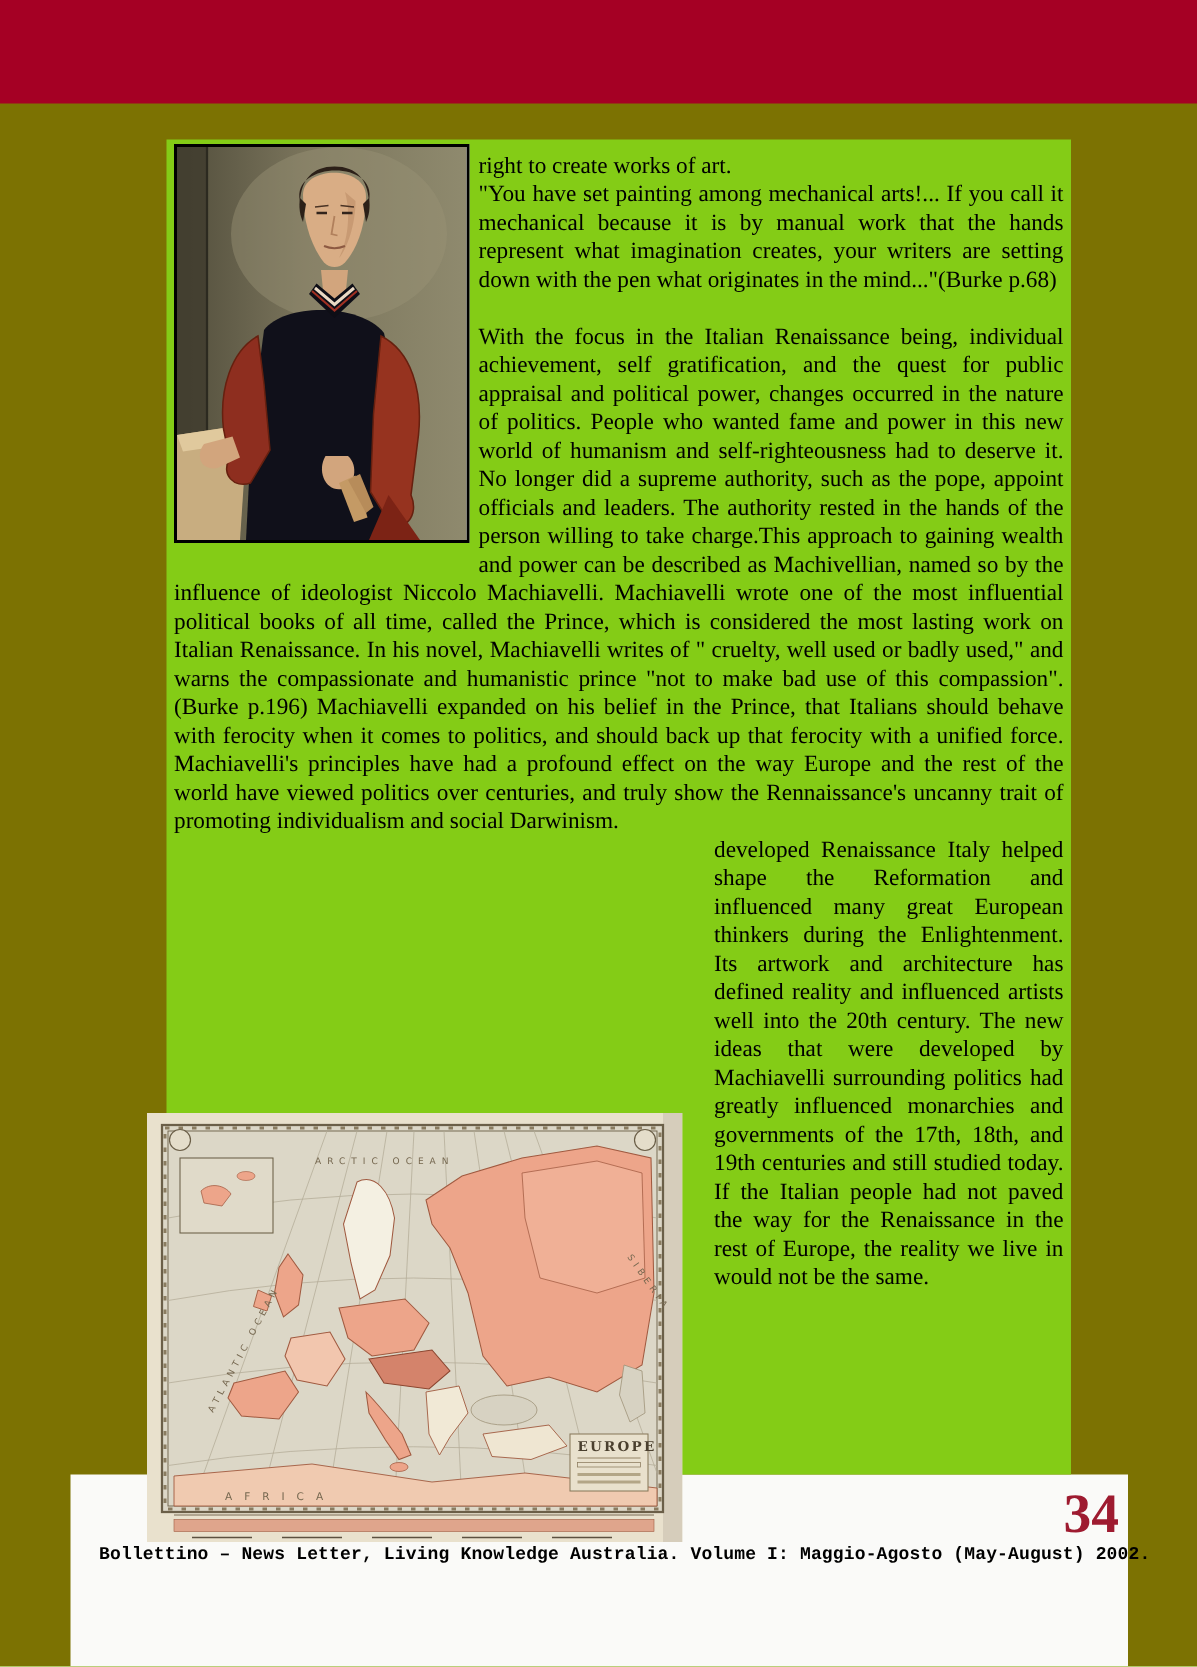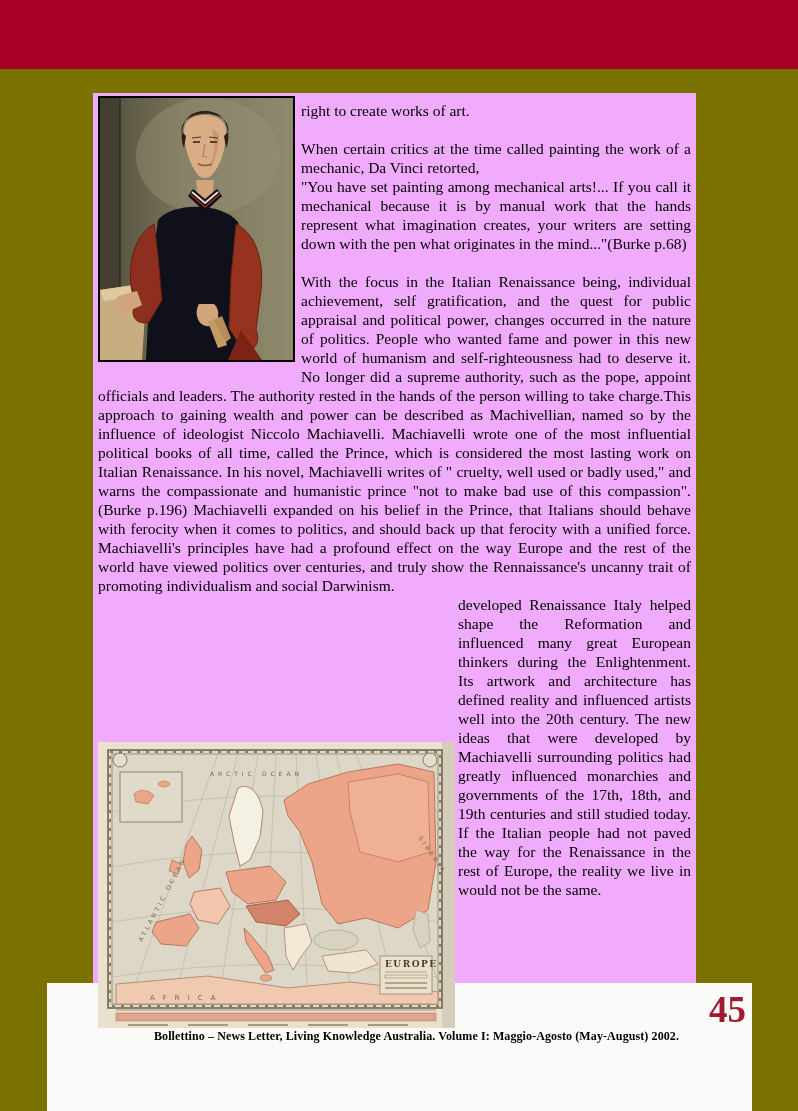--- a/index.html
+++ b/index.html
@@ -12,30 +12,30 @@
     position:absolute; left:0; top:0; width:798px; height:69px;
     background:#A50024; z-index:1;
   }
   .bottom-sheet {
     position:absolute; left:47px; top:983px; width:705px; height:128px;
     background:#FAFAF8; z-index:2;
   }
   .footer-citation {
     position:absolute; left:0; top:46px; width:739px;
     text-align:center; font-size:12px; font-weight:bold; color:#000;
-    letter-spacing:0.1px; z-index:7;
+    letter-spacing:0.1px; z-index:7;font-family:Liberation Mono, monospace;
   }
   .page-number {
     position:absolute; right:6px; top:8px;
     font-size:37px; font-weight:bold; color:#9E1B30; line-height:1;
     z-index:7;
   }
   .paper {
-    position:absolute; left:93px; top:93px; width:603px; height:890px;
-    background:#f0abfc; z-index:3; overflow:visible;
+    position:absolute; left:111px; top:93px; width:603px; height:890px;
+    background:#84cc16; z-index:3; overflow:visible;
     padding:3px 5px 0 5px; box-sizing:border-box;
   }
   .paper p {
     margin:0; font-size:15.5px; line-height:19px; color:#000;
     text-align:justify;
   }
   .paper p.gap { margin-top:19px; }
   .paper p.first { margin-top:5px; }
   .paper p.force-last { text-align-last:justify; }
   .portrait-frame {
@@ -53,21 +53,21 @@
 </style>
 </head>
 <body>
 
 <div class="screen">
 
   <div class="banner"></div>
 
   <div class="bottom-sheet">
     <div class="footer-citation">Bollettino – News Letter, Living Knowledge Australia. Volume I: Maggio-Agosto (May-August) 2002.</div>
-    <div class="page-number">45</div>
+    <div class="page-number">34</div>
   </div>
 
   <div class="paper">
 
     <div class="portrait-frame" role="img">
       <svg width="193" height="262" viewBox="0 0 193 262">
         <defs>
           <linearGradient id="pbg" x1="0" y1="0" x2="1" y2="0">
             <stop offset="0" stop-color="#524e3c"></stop>
             <stop offset="0.45" stop-color="#7b755c"></stop>
@@ -109,21 +109,20 @@
 
         <path d="M18,198 C12,206 16,216 27,214 L42,207 L37,193 Z" fill="#d2a57d"></path>
         <path d="M99,206 C93,216 99,230 110,228 C119,226 121,212 114,206 Z" fill="#d2a57d"></path>
         <path d="M108,224 L118,250 L127,247 L119,219 Z" fill="#c49a65"></path>
         <path d="M114,222 L126,244 L131,240 L122,218 Z" fill="#b78c5a"></path>
       </svg>
     </div>
 
     <p class="first">right to create works of art.</p>
 
-    <p class="gap">When certain critics at the time called painting the work of a mechanic, Da Vinci retorted,</p>
 
     <p>"You have set painting among mechanical arts!... If you call it mechanical because it is by manual work that the hands represent what imagination creates, your writers are setting down with the pen what originates in the mind..."(Burke p.68)</p>
 
 
     <p class="gap">With the focus in the Italian Renaissance being, individual achievement, self gratification, and the quest for public appraisal and political power, changes occurred in the nature of politics. People who wanted fame and power in this new world of humanism and self-righteousness had to deserve it. No longer did a supreme authority, such as the pope, appoint officials and leaders. The authority rested in the hands of the person willing to take charge.This approach to gaining wealth and power can be described as Machivellian, named so by the influence of ideologist Niccolo Machiavelli. Machiavelli wrote one of the most influential political books of all time, called the Prince, which is considered the most lasting work on Italian Renaissance. In his novel, Machiavelli writes of " cruelty, well used or badly used," and warns the compassionate and humanistic prince "not to make bad use of this compassion".(Burke p.196) Machiavelli expanded on his belief in the Prince, that Italians should behave with ferocity when it comes to politics, and should back up that ferocity with a unified force. Machiavelli's principles have had a profound effect on the way Europe and the rest of the world have viewed politics over centuries, and truly show the Rennaissance's uncanny trait of promoting individualism and social Darwinism.</p>
 
 
     <p><span class="map-spacer"></span><span>developed Renaissance Italy helped shape the Reformation and influenced many great European thinkers during the Enlightenment. Its artwork and architecture has defined reality and influenced artists well into the 20th century. The new ideas that were developed by Machiavelli surrounding politics had greatly influenced monarchies and governments of the 17th, 18th, and 19th centuries and still studied today. If the Italian people had not paved the way for the Renaissance in the rest of Europe, the reality we live in would not be the same.</span></p>
   </div>
 

